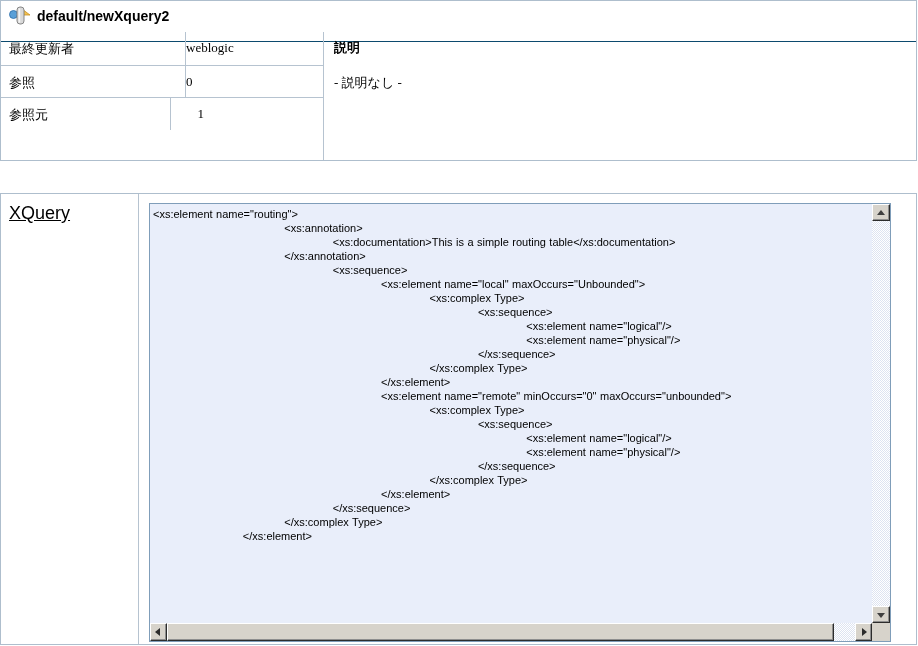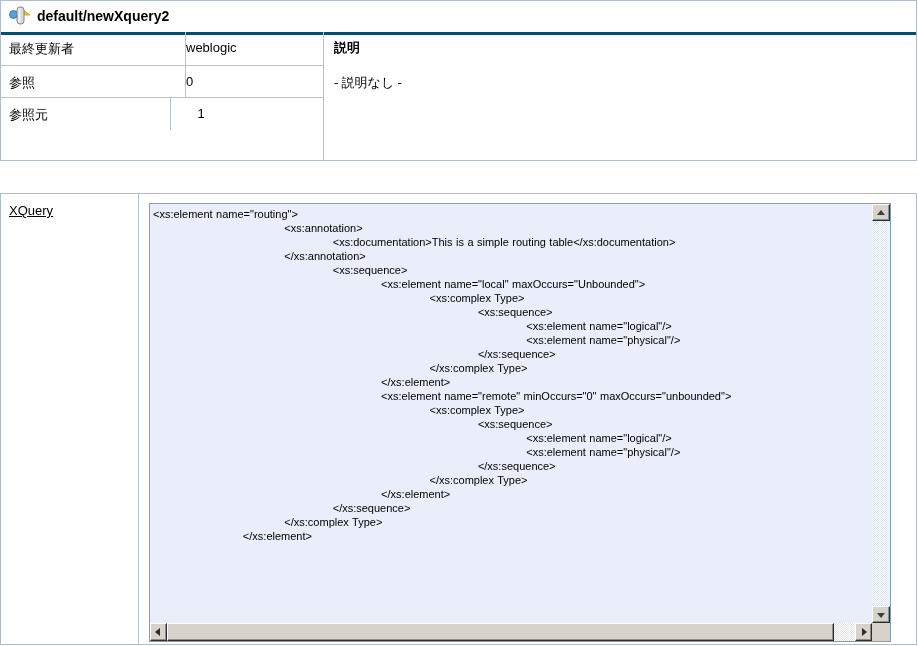--- a/index.html
+++ b/index.html
@@ -3,44 +3,44 @@
 <meta charset="utf-8">
 <style>
   * { margin:0; padding:0; box-sizing:border-box; }
   html,body { width:918px; height:646px; background:#ffffff;
               font-family:"Liberation Sans","DejaVu Sans",sans-serif; color:#000; }
   #page { position:relative; width:918px; height:646px; overflow:hidden; background:#fff; }
 
   
   .top-panel { position:absolute; left:0; top:0; width:917px; height:161px;
                border:1px solid #aebecd; background:#fff; }
-  .header-row { position:relative; height:34px; border-bottom:3px solid #0c4a6e; }
+  .header-row { position:relative; height:41px; border-bottom:1px solid #0c4a6e; }
   .res-icon { position:absolute; left:8px; top:5px; width:22px; height:20px; }
   .page-title { position:absolute; left:36px; top:7px; font-size:14px; font-weight:bold; }
 
   .info-area { position:absolute; left:0; top:31px; right:0; bottom:0; }
   .info-table { position:absolute; left:0; top:0; width:322px; height:100%; }
-  .info-row { display:flex; border-bottom:1px solid #b6c3d0; height:32px; }
+  .info-row { display:flex; border-bottom:1px solid #b6c3d0; height:32px;font-family:Liberation Serif, serif; }
   .info-row:nth-child(1){ height:34px; }
   .info-row:last-child { border-bottom:none;gap:26px; }
   .info-label { width:185px; border-right:1px solid #b6c3d0; padding:8px 0 0 8px;
                 font-size:13px; }
   .info-value { width:137px; text-align:left; padding-top:8px; font-size:13px; }
 
   .desc-cell { position:absolute; left:322px; top:0; right:0; bottom:0;
                border-left:1px solid #b6c3d0; padding:7px 10px; }
   .desc-title { font-size:13px; font-weight:bold; margin-bottom:17px; }
   .desc-body  { font-size:13px;font-family:Liberation Serif, serif; }
 
   
   .bottom-panel { position:absolute; left:0; top:193px; width:917px; height:452px;
                   border:1px solid #aebecd; background:#fff; }
   .xq-label-cell { position:absolute; left:0; top:0; width:138px; height:100%;
                    border-right:1px solid #b6c3d0; }
-  .xq-label { padding:9px 0 0 8px; font-size:13px;text-decoration:underline; }
+  .xq-label { padding:9px 0 0 8px; font-size:18px;text-decoration:underline; }
 
   
   .code-editor { position:absolute; left:148px; top:9px; width:742px; height:439px;
                  border:1px solid #7f9db9; background:#e9eefa; }
   .code-pre { position:absolute; left:0; top:0; right:18px; bottom:18px; overflow:hidden;
               padding:3px 0 0 3px; font-family:"Liberation Sans","DejaVu Sans",sans-serif;
               font-size:11px; line-height:14px; white-space:pre; word-spacing:0.4px;
               color:#000; }
 
   .dither { background-color:#ffffff;

